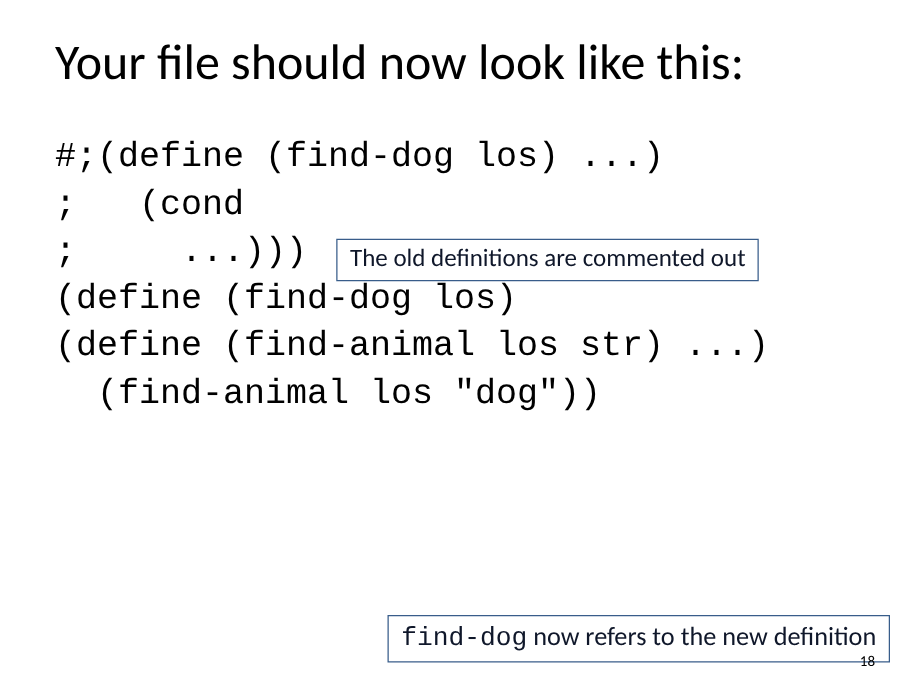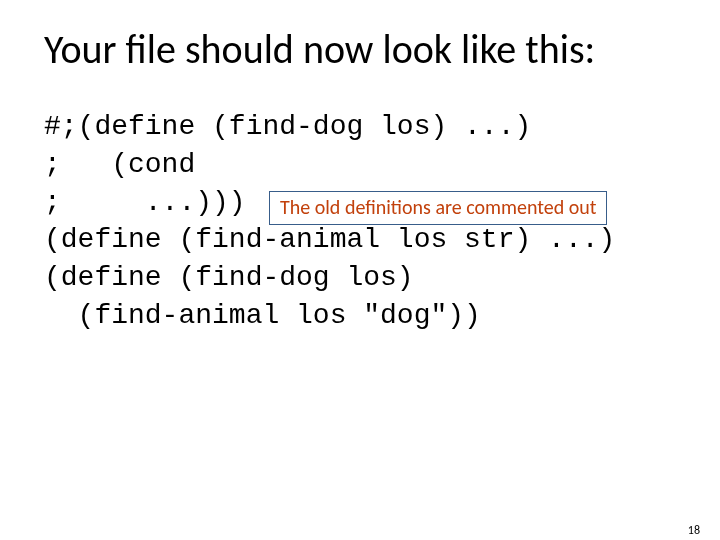--- a/index.html
+++ b/index.html
@@ -35,21 +35,21 @@
     white-space: pre;
   }
   .callout {
     position: absolute;
     background: #fff;
     border: 1.5px solid #385d8a;
     padding: 3px 10px 4px 10px;
     font-family: Calibri, "Segoe UI", Arial, sans-serif;
     font-size: 20px;
     line-height: 1.25;
-    color: #c2410c;
+    color: #0f172a;
   }
   .callout1 {
     top: 83px;
     left: 225px;
   }
   .callout2 {
     bottom: 10px;
     right: 8px;
     position: absolute;
     font-size: 21px;
@@ -70,23 +70,26 @@
 <body>
 
 <div class="slide">
 
   <h1 class="title">Your file should now look like this:</h1>
 
   <div class="code-area">
     <div class="code-line">#;(define (find-dog los) ...)</div>
     <div class="code-line">;   (cond</div>
     <div class="code-line">;     ...)))</div>
+    <div class="code-line">(define (find-dog los)</div>
     <div class="code-line">(define (find-animal los str) ...)</div>
-    <div class="code-line">(define (find-dog los)</div>
     <div class="code-line">  (find-animal los "dog"))</div>
 
     <div class="callout callout1">The old definitions are commented out</div>
   </div>
 
+  <div class="callout callout2">
+    <span class="mono">find-dog</span><span> now refers to the new definition</span>
+  </div>
 
   <div class="slide-number">18</div>
 
 </div>
 
 </body></html>

